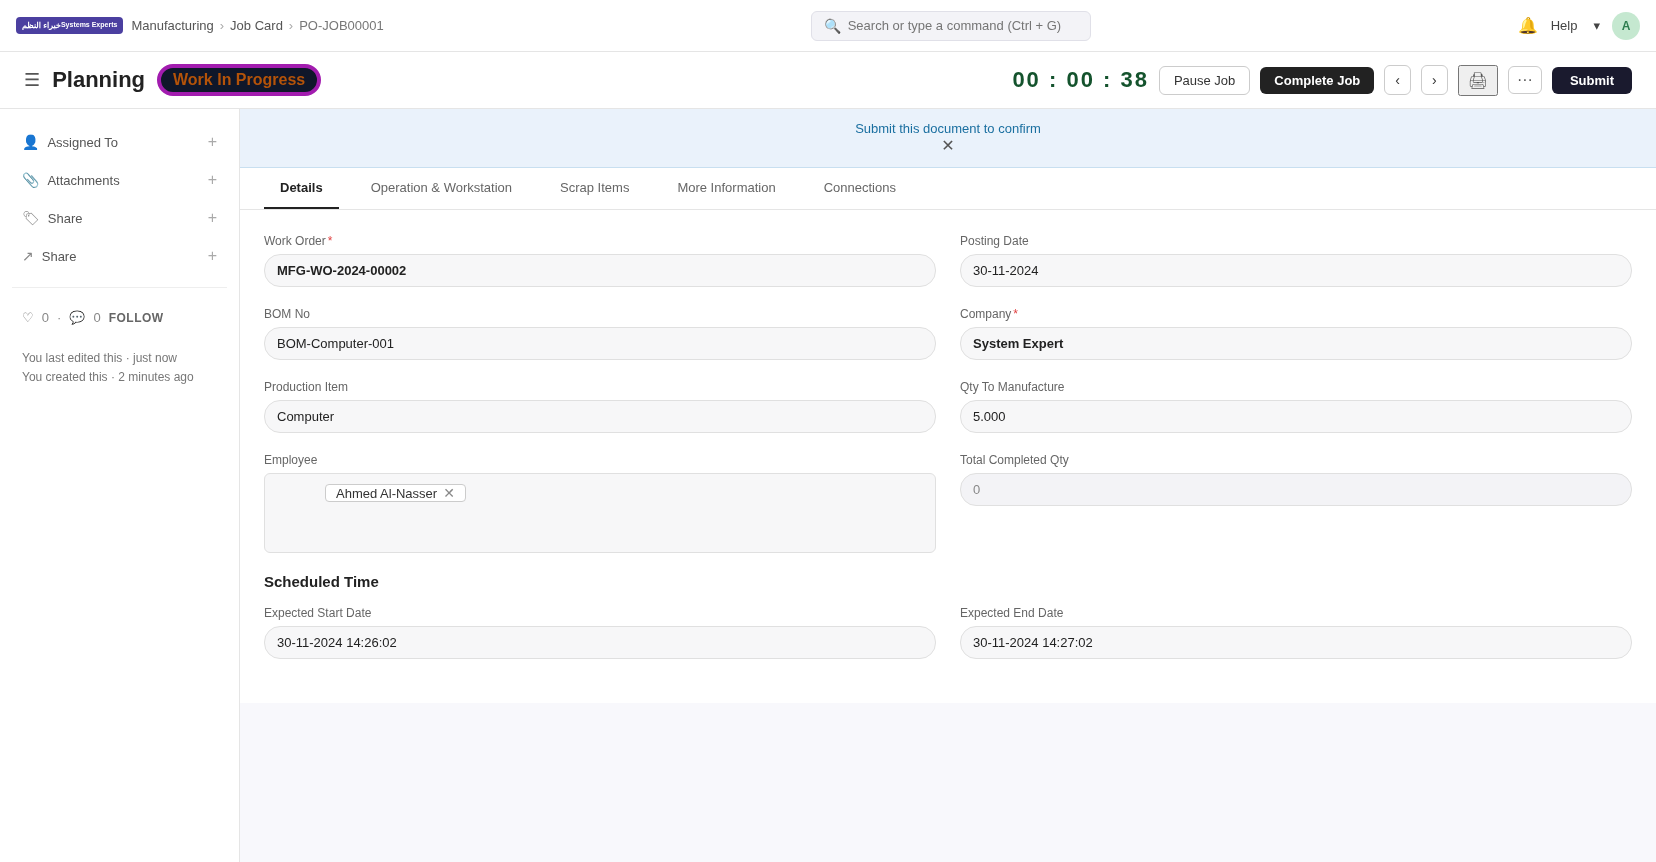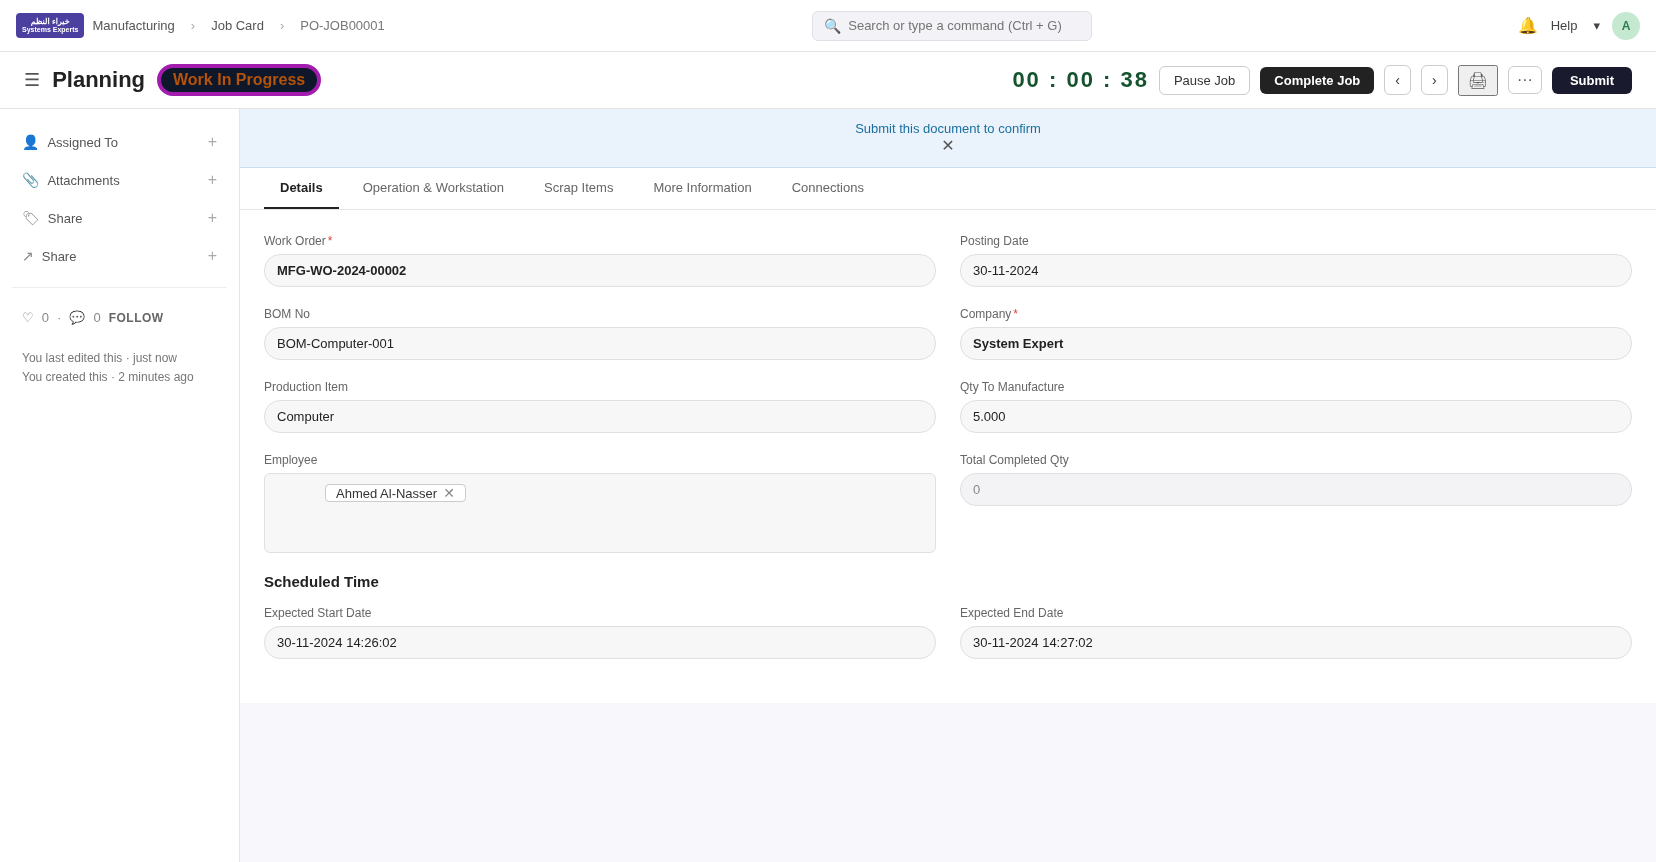--- a/index.html
+++ b/index.html
@@ -6,23 +6,23 @@
     body { font-family: -apple-system, BlinkMacSystemFont, 'Segoe UI', sans-serif; background: #f8f8fc; color: #333; font-size: 14px; }
 
     
     .topnav {
       display: flex; align-items: center; justify-content: space-between;
       padding: 0 16px; height: 52px; background: #fff; border-bottom: 1px solid #e5e5e5;
     }
     .topnav-left { display: flex; align-items: center; gap: 8px; }
     .logo-box {
       background: #4b3fa0; color: #fff; font-size: 10px; font-weight: bold;
-      padding: 4px 6px; border-radius: 4px; line-height: 1.2; display: flex; flex-direction: column; align-items: center;
-    }
-    .breadcrumb { display: flex; align-items: center; gap: 16px; color: #555; font-size: 13px; }
+      padding: 4px 6px; border-radius: 4px; line-height: 1.2; display: flex; align-items: center;
+    }
+    .breadcrumb { display: flex; align-items: center; gap: 6px; color: #555; font-size: 13px; }
     .breadcrumb span.sep { color: #aaa; }
     .breadcrumb a { color: #555; text-decoration: none; }
     .breadcrumb .current { color: #777; }
     .search-bar {
       display: flex; align-items: center; gap: 6px;
       background: #f3f3f7; border: 1px solid #e0e0e8; border-radius: 6px;
       padding: 6px 12px; width: 280px; color: #888;
     }
     .topnav-right { display: flex; align-items: center; gap: 12px; }
     .help-btn { display: flex; align-items: center; gap: 16px; cursor: pointer; font-size: 13px; color: #444; }
@@ -92,21 +92,21 @@
     
     .alert-banner {
       display: flex; align-items: center; justify-content: space-between;
       background: #eaf2fb; border-bottom: 1px solid #c8dff0;
       padding: 12px 24px; color: #1a6fa0; font-size: 13px; flex-direction: column;
     }
     .alert-close { cursor: pointer; color: #555; font-size: 16px; }
 
     
     .tab-nav {
-      display: flex; gap: 8px; padding: 0 24px;
+      display: flex; gap: 16px; padding: 0 24px;
       border-bottom: 1px solid #e5e5e5; background: #fff;
     }
     .tab {
       padding: 12px 16px; cursor: pointer; color: #666; font-size: 13px;
       border-bottom: 2px solid transparent; white-space: nowrap;
     }
     .tab.active { color: #222; border-bottom: 2px solid #222; font-weight: 600; }
 
     
     .form-section { padding: 24px; }

